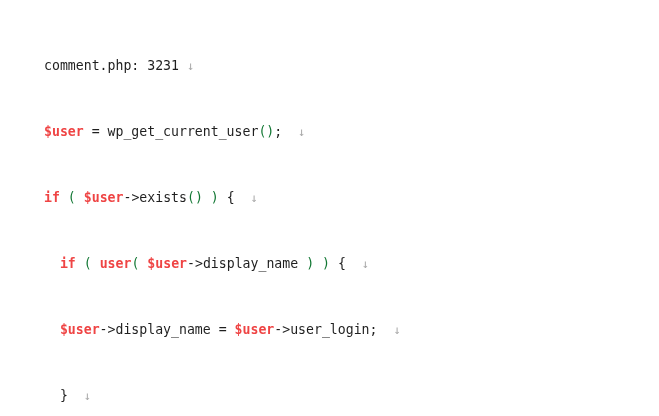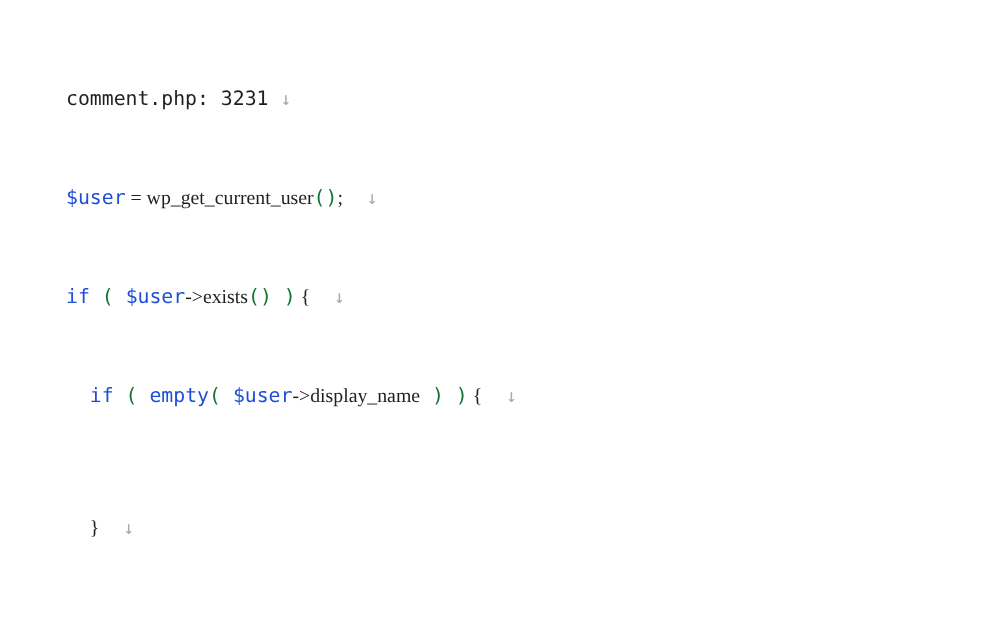--- a/index.html
+++ b/index.html
@@ -26,40 +26,41 @@
     left: 44px;
     top: 11px;
     width: 615px;
     font-size: 13.2px;
     line-height: 22px;
     white-space: pre;
     color: #1a1a1a;
   }
   .ln { display: block; height: 22px; }
   
-  .kw  { color: #1d4ed8; font-weight: normal; margin-top: 18px; }   
+  .kw  { color: #ef4444; font-weight: bold; margin-top: 18px; }   
   .gn  { color: #117733; }                       
-  .pl  { color: #1f1f1f; font-family: Liberation Serif, serif; }   
+  .pl  { color: #1f1f1f; }   
   .hd  { color: #1f1f1f; }                       
   .eol { color: #a8a8a8; font-size: 12px; }      
 </style>
 </head>
 <body>
 
 <div id="code-viewer">
   <div id="code-block">
 
 <span class="ln"><span class="hd">comment.php: 3231</span> <span class="eol">↓</span></span>
 
 <span class="ln"><span class="kw">$user</span><span class="pl"> = wp_get_current_user</span><span class="gn">()</span><span class="pl">;</span>  <span class="eol">↓</span></span>
 
 <span class="ln"><span class="kw">if</span> <span class="gn">(</span> <span class="kw">$user</span><span class="pl">-&gt;exists</span><span class="gn">()</span> <span class="gn">)</span><span class="pl"> {</span>  <span class="eol">↓</span></span>
 
-<span class="ln">  <span class="kw">if</span> <span class="gn">(</span> <span class="kw">empty</span><span class="gn">(</span> <span class="kw">$user</span><span class="pl">-&gt;display_name</span> <span class="gn">)</span> <span class="gn">)</span><span class="pl"> {</span>  <span class="eol">↓</span></span>
+<span class="ln">  <span class="kw">if</span> <span class="gn">(</span> <span class="kw">user</span><span class="gn">(</span> <span class="kw">$user</span><span class="pl">-&gt;display_name</span> <span class="gn">)</span> <span class="gn">)</span><span class="pl"> {</span>  <span class="eol">↓</span></span>
 
+<span class="ln">  <span class="kw">$user</span><span class="pl">-&gt;display_name = </span><span class="kw">$user</span><span class="pl">-&gt;user_login;</span>  <span class="eol">↓</span></span>
 
 <span class="ln">  <span class="pl">}</span>  <span class="eol">↓</span></span>
 
 
 
 
 
 
 
 

